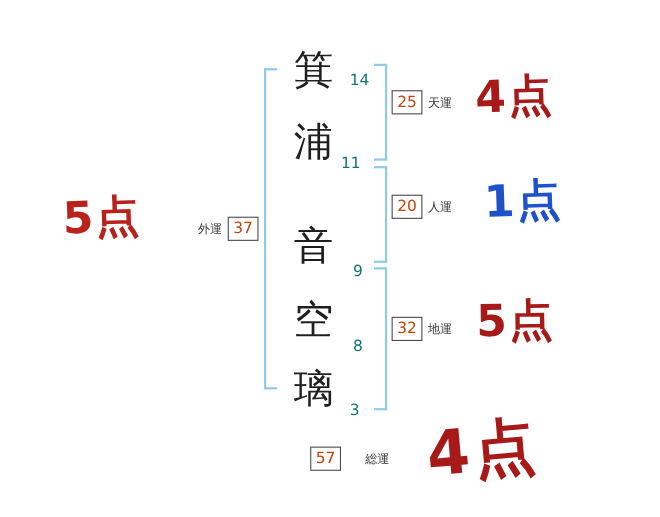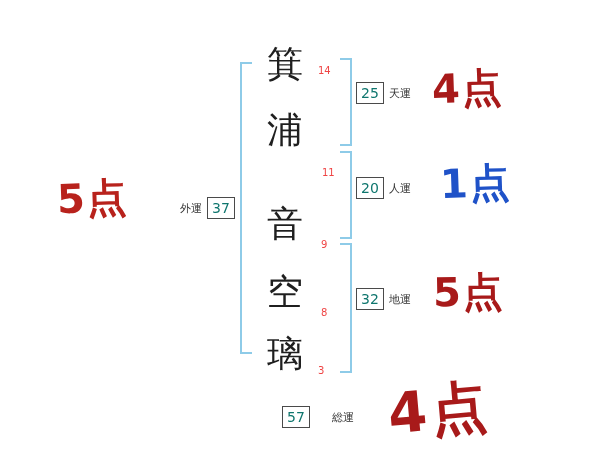--- a/index.html
+++ b/index.html
@@ -19,26 +19,26 @@
     font-weight:500;
   }
   .c1{left:267px;top:46px;}
   .c2{left:267px;top:112px;}
   .c3{left:267px;top:206px;}
   .c4{left:267px;top:274px;}
   .c5{left:267px;top:336px;}
   
   .strokes{
     position:absolute;
-    font-size:10px;
-    color:#ef4444;
+    font-size:14px;
+    color:#0f766e;
     line-height:1;
   }
   .s1{left:318px;top:66px;}
-  .s2{left:322px;top:142px;margin-top:26px;}
+  .s2{left:310px;top:142px;}
   .s3{left:321px;top:240px;}
   .s4{left:321px;top:308px;}
   .s5{left:318px;top:366px;}
   
   .bl{position:absolute;background:currentColor;}
   .v{width:2px;}
   .h{height:2px;width:11px;}
   
   .gai-line{left:240px;top:62px;height:292px;}
   .gai-t1{left:241px;top:62px;}
@@ -56,21 +56,21 @@
   .chi-t1{left:340px;top:243px;}
   .chi-t2{left:340px;top:371px;}
   
   .vbox{
     position:absolute;
     border:1.5px solid #4a4a4a;
     width:26px;height:20px;
     line-height:20px;
     text-align:center;
     font-size:14px;
-    color:#0f766e;
+    color:#c2410c;
     background:#fff;
   }
   .b-ten{left:356px;top:82px;}
   .b-jin{left:356px;top:177px;}
   .b-chi{left:356px;top:288px;}
   .b-gai{left:207px;top:197px;text-align:center;}
   .b-so{left:282px;top:406px;}
   
   .flabel{
     position:absolute;

